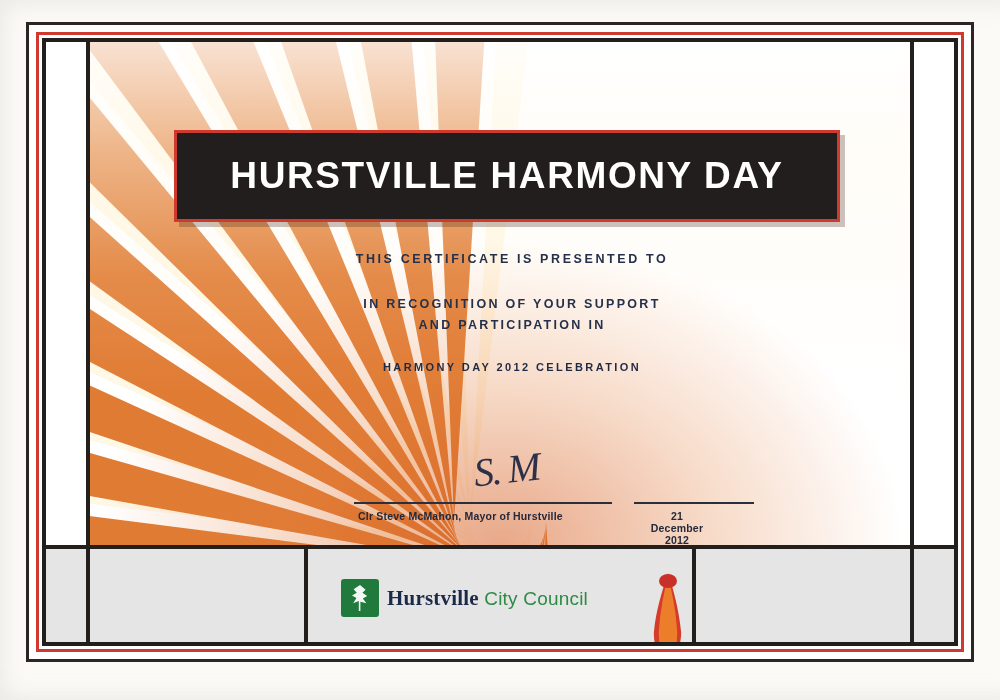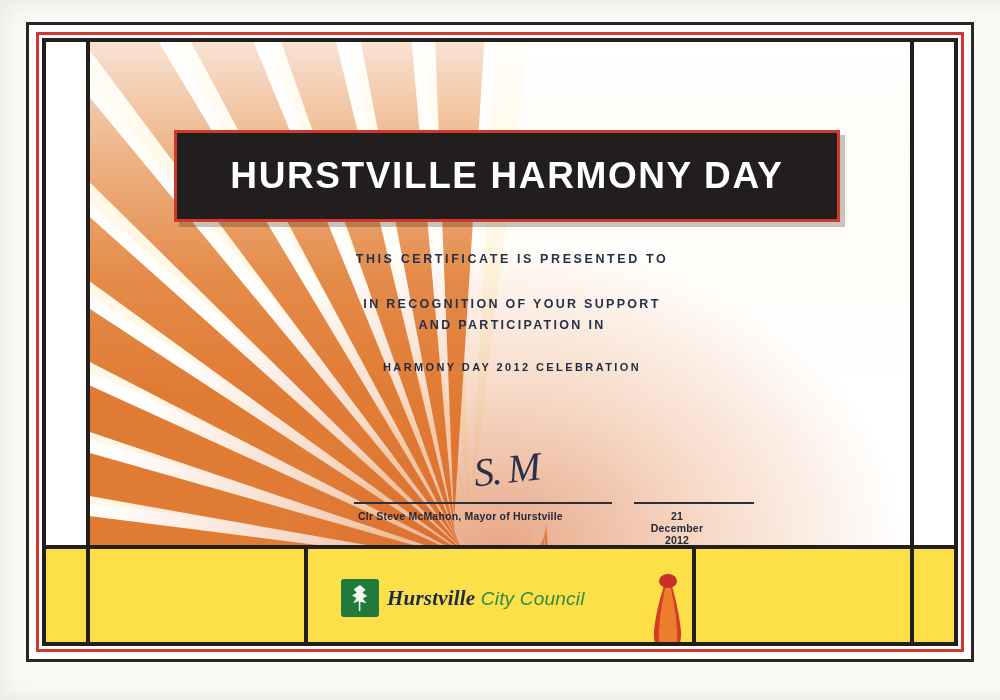--- a/index.html
+++ b/index.html
@@ -249,23 +249,22 @@
   .sig-label.left { left: 42px; }
   .sig-label.right { left: 330px; }
 
   
   .footer {
     position: absolute;
     left: 0;
     right: 0;
     top: 503px;
     bottom: 0;
-    background: #fde047;
+    background: #e5e5e5;
     z-index: 14;
-    font-style: italic;
   }
   .footer-divider {
     position: absolute;
     left: 0; right: 0; top: 0;
     height: 4px;
     background: #231f1d;
   }
   .footer-vert {
     position: absolute;
     top: 0;

